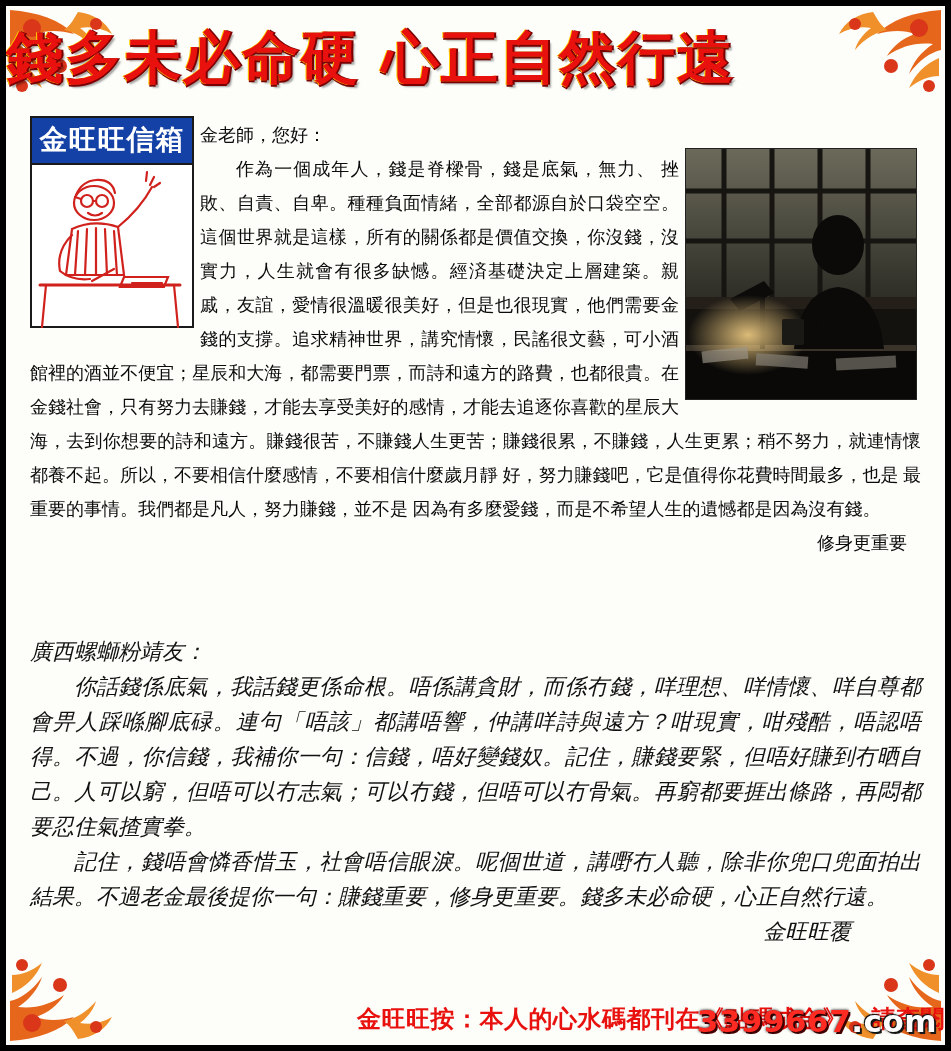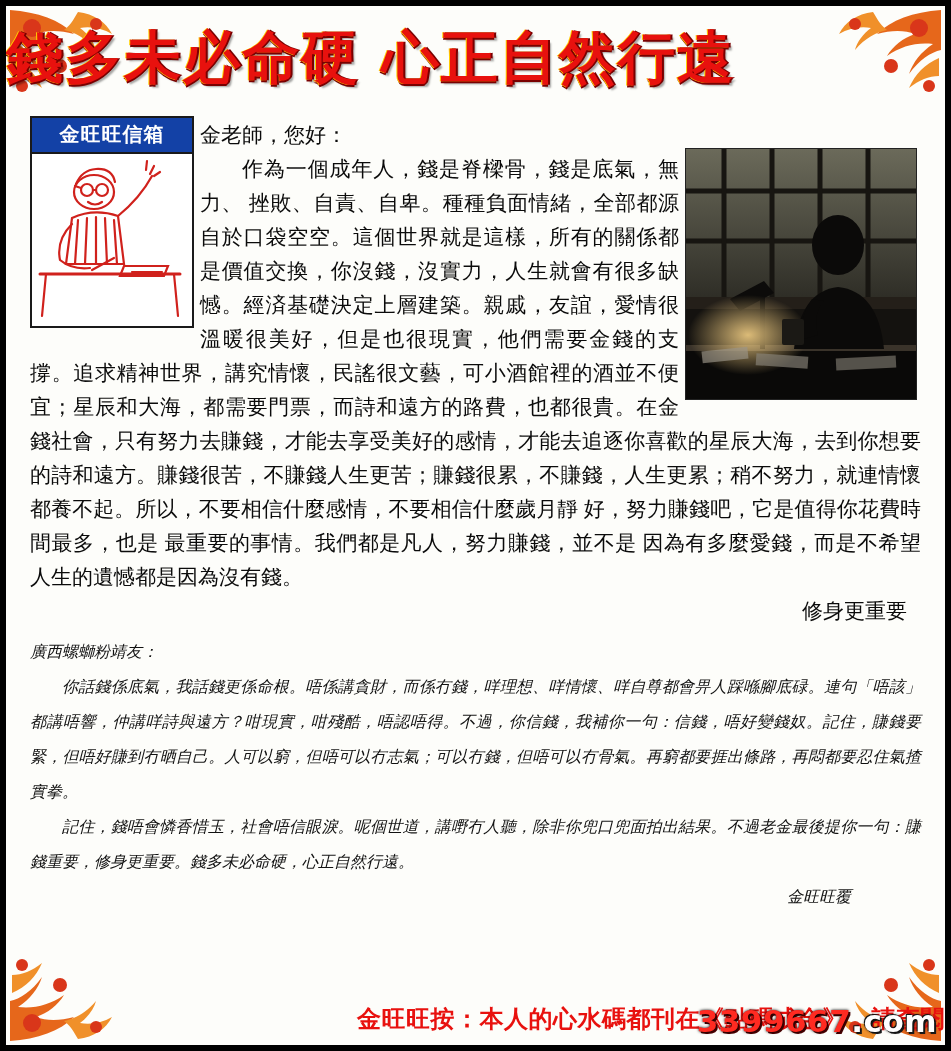--- a/index.html
+++ b/index.html
@@ -61,21 +61,21 @@
     height: 208px;
     border: 2px solid #1a1a1a;
     background: #fff;
     z-index: 4;
   }
   .logo-banner {
     background: #1341a6;
     color: #fff;
     font-family: "DejaVu Sans", sans-serif;
     font-weight: bold;
-    font-size: 20px;
+    font-size: 28px;
     text-align: center;
     letter-spacing: 1px;
     padding: 3px 0 4px;
     border-bottom: 2px solid #1a1a1a;
   }
   .logo-art { position: relative; height: 168px; }
   .logo-art svg { position: absolute; top: 0; left: 0; }
 
   
   .photo {
@@ -90,21 +90,21 @@
     background: #0d0c0b;
   }
   .photo svg { display: block; }
 
   
   .article {
     position: absolute;
     top: 112px;
     left: 24px;
     right: 24px;
-    font-size: 21px;
+    font-size: 18px;
     line-height: 34px;
     color: #0b0b0b;
     text-align: justify;
     z-index: 3;
   }
   .article p { margin: 0; }
   .indent { text-indent: 2em; }
   .shape-logo {
     float: left;
     width: 170px;
@@ -124,21 +124,21 @@
     padding-right: 14px;
   }
 
   
   .reply {
     position: absolute;
     left: 24px;
     right: 24px;
     top: 628px;
     font-family: "DejaVu Serif", serif;
-    font-size: 16px;
+    font-size: 22px;
     line-height: 35px;
     font-style: italic;
     color: #111;
     text-align: justify;
     z-index: 3;
   }
   .reply p { margin: 0; }
   .reply .sign-right { padding-right: 70px; }
 
   

